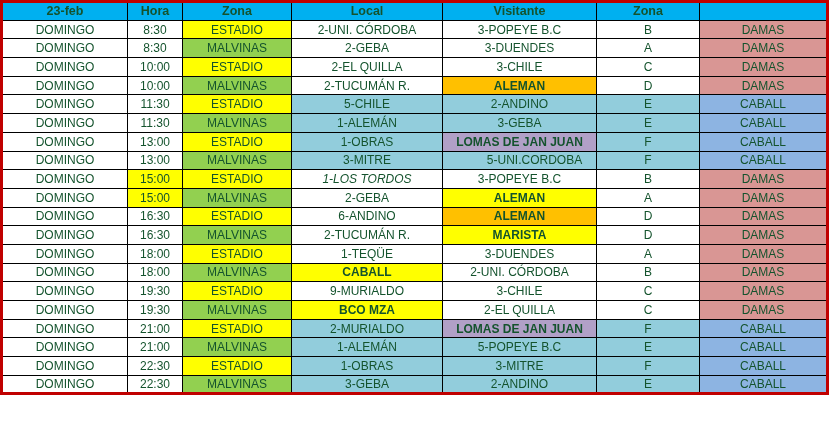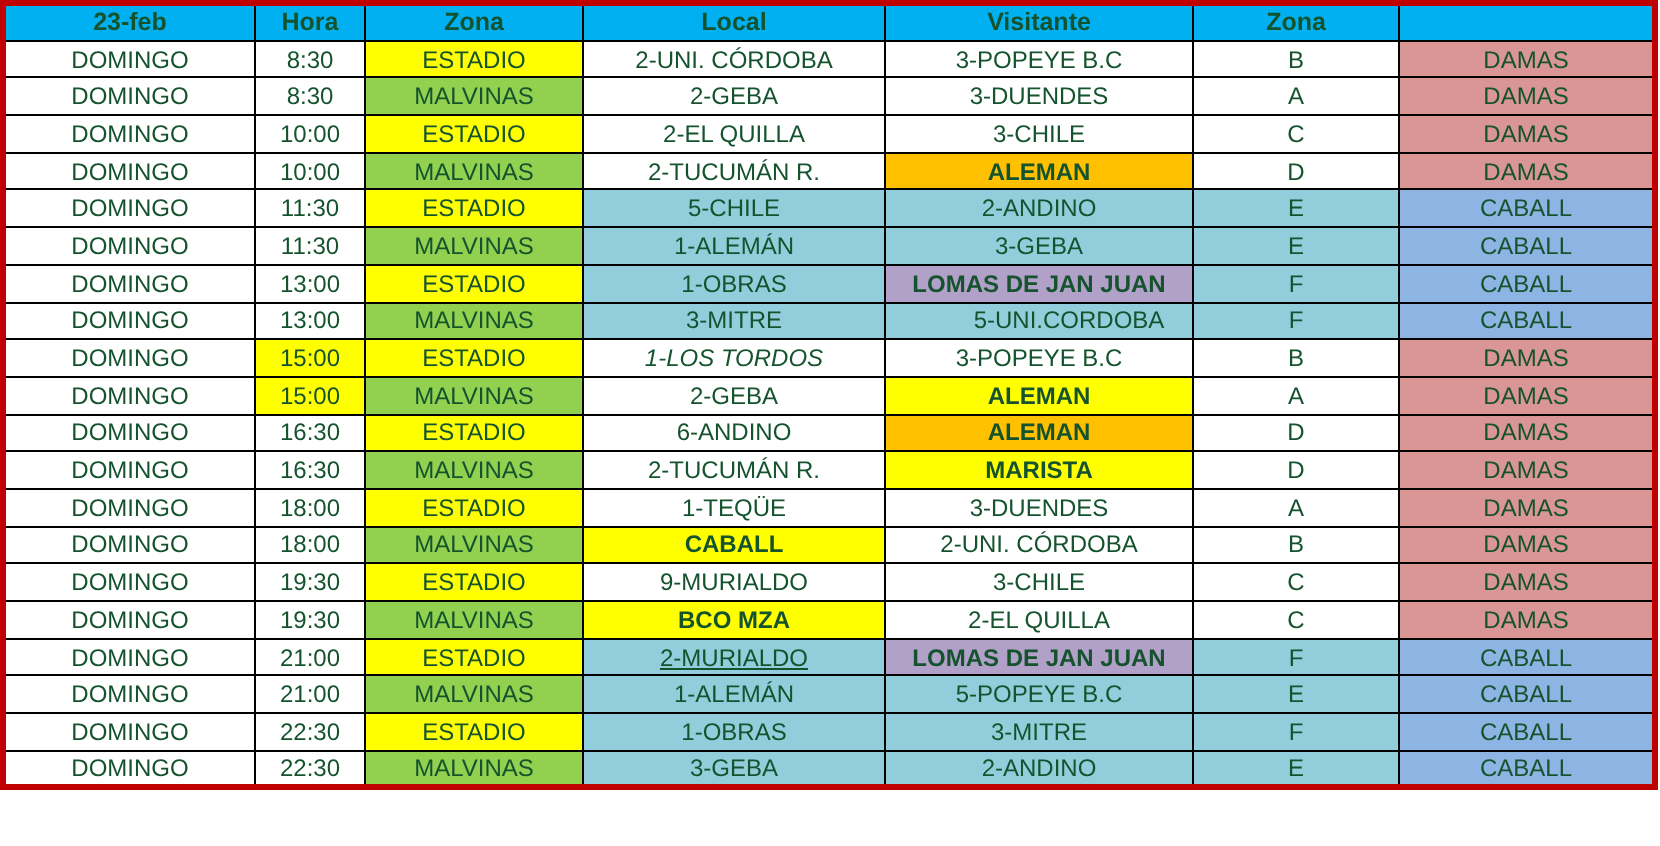--- a/index.html
+++ b/index.html
@@ -208,21 +208,21 @@
           <td style="background: rgb(146, 208, 80);">MALVINAS</td>
           <td class="bold" style="background: rgb(255, 255, 0);">BCO MZA</td>
           <td style="background: rgb(255, 255, 255);">2-EL QUILLA</td>
           <td style="background: rgb(255, 255, 255);">C</td>
           <td style="background: rgb(217, 150, 148);">DAMAS</td>
         </tr>
         <tr>
           <td style="background: rgb(255, 255, 255);">DOMINGO</td>
           <td style="background: rgb(255, 255, 255);">21:00</td>
           <td style="background: rgb(255, 255, 0);">ESTADIO</td>
-          <td style="background: rgb(146, 205, 220); text-decoration: underline;">2-MURIALDO</td>
+          <td style="background: rgb(146, 205, 220);">2-MURIALDO</td>
           <td class="bold" style="background: rgb(177, 160, 199);">LOMAS DE JAN JUAN</td>
           <td style="background: rgb(146, 205, 220);">F</td>
           <td style="background: rgb(141, 180, 226);">CABALL</td>
         </tr>
         <tr>
           <td style="background: rgb(255, 255, 255);">DOMINGO</td>
           <td style="background: rgb(255, 255, 255);">21:00</td>
           <td style="background: rgb(146, 208, 80);">MALVINAS</td>
           <td style="background: rgb(146, 205, 220);">1-ALEMÁN</td>
           <td style="background: rgb(146, 205, 220);">5-POPEYE B.C</td>

